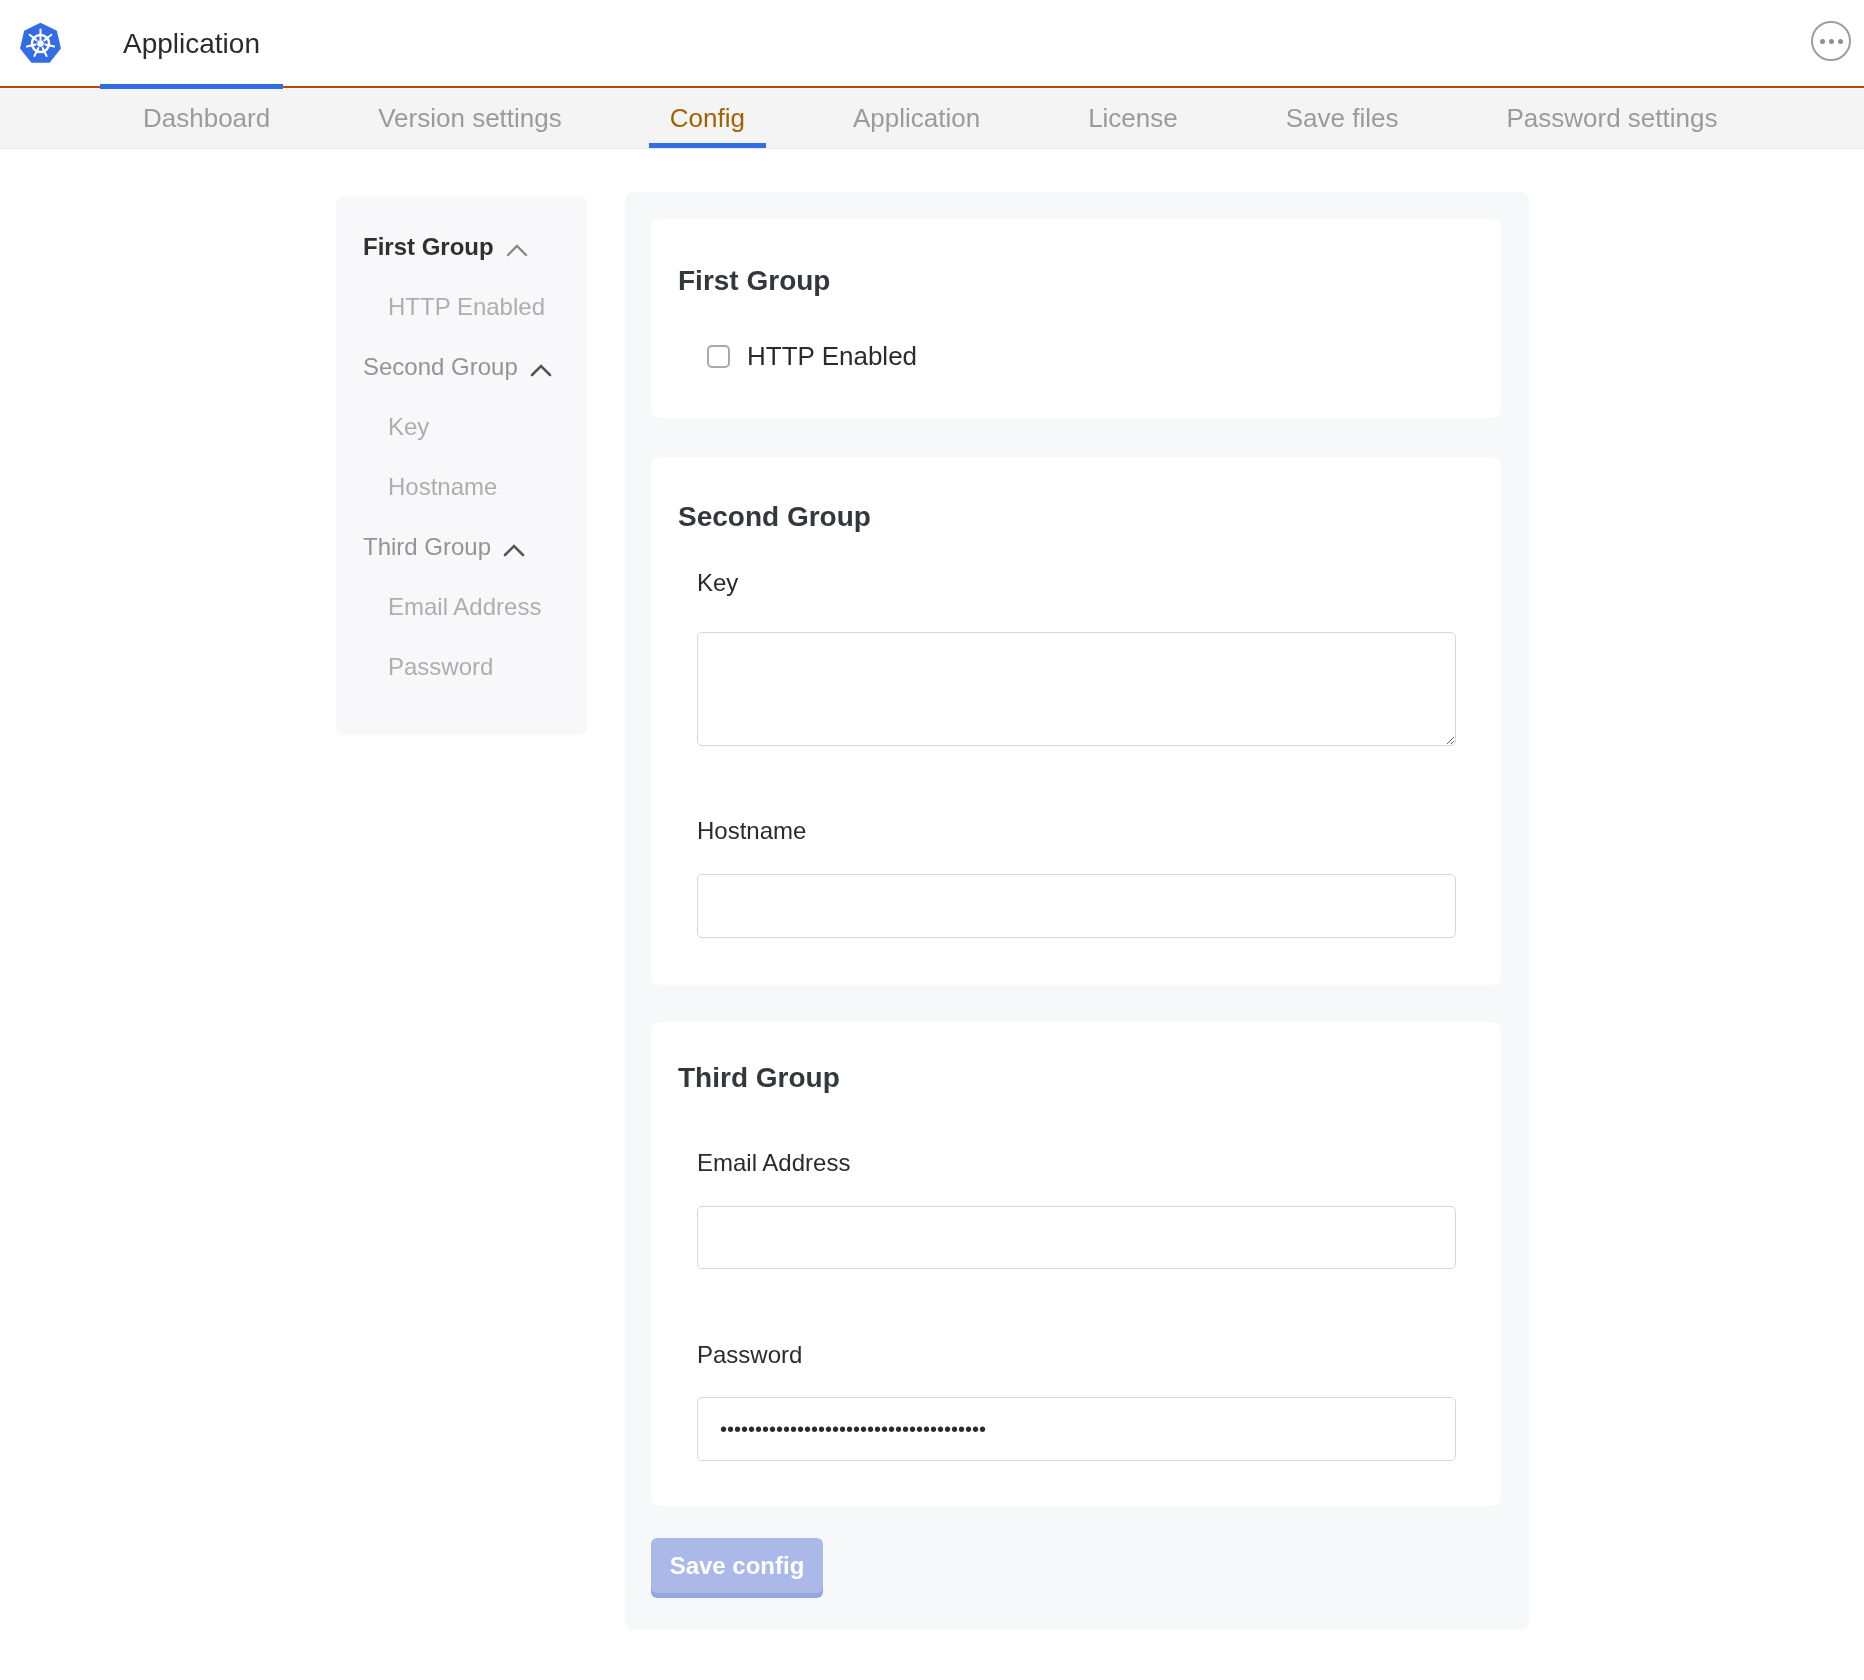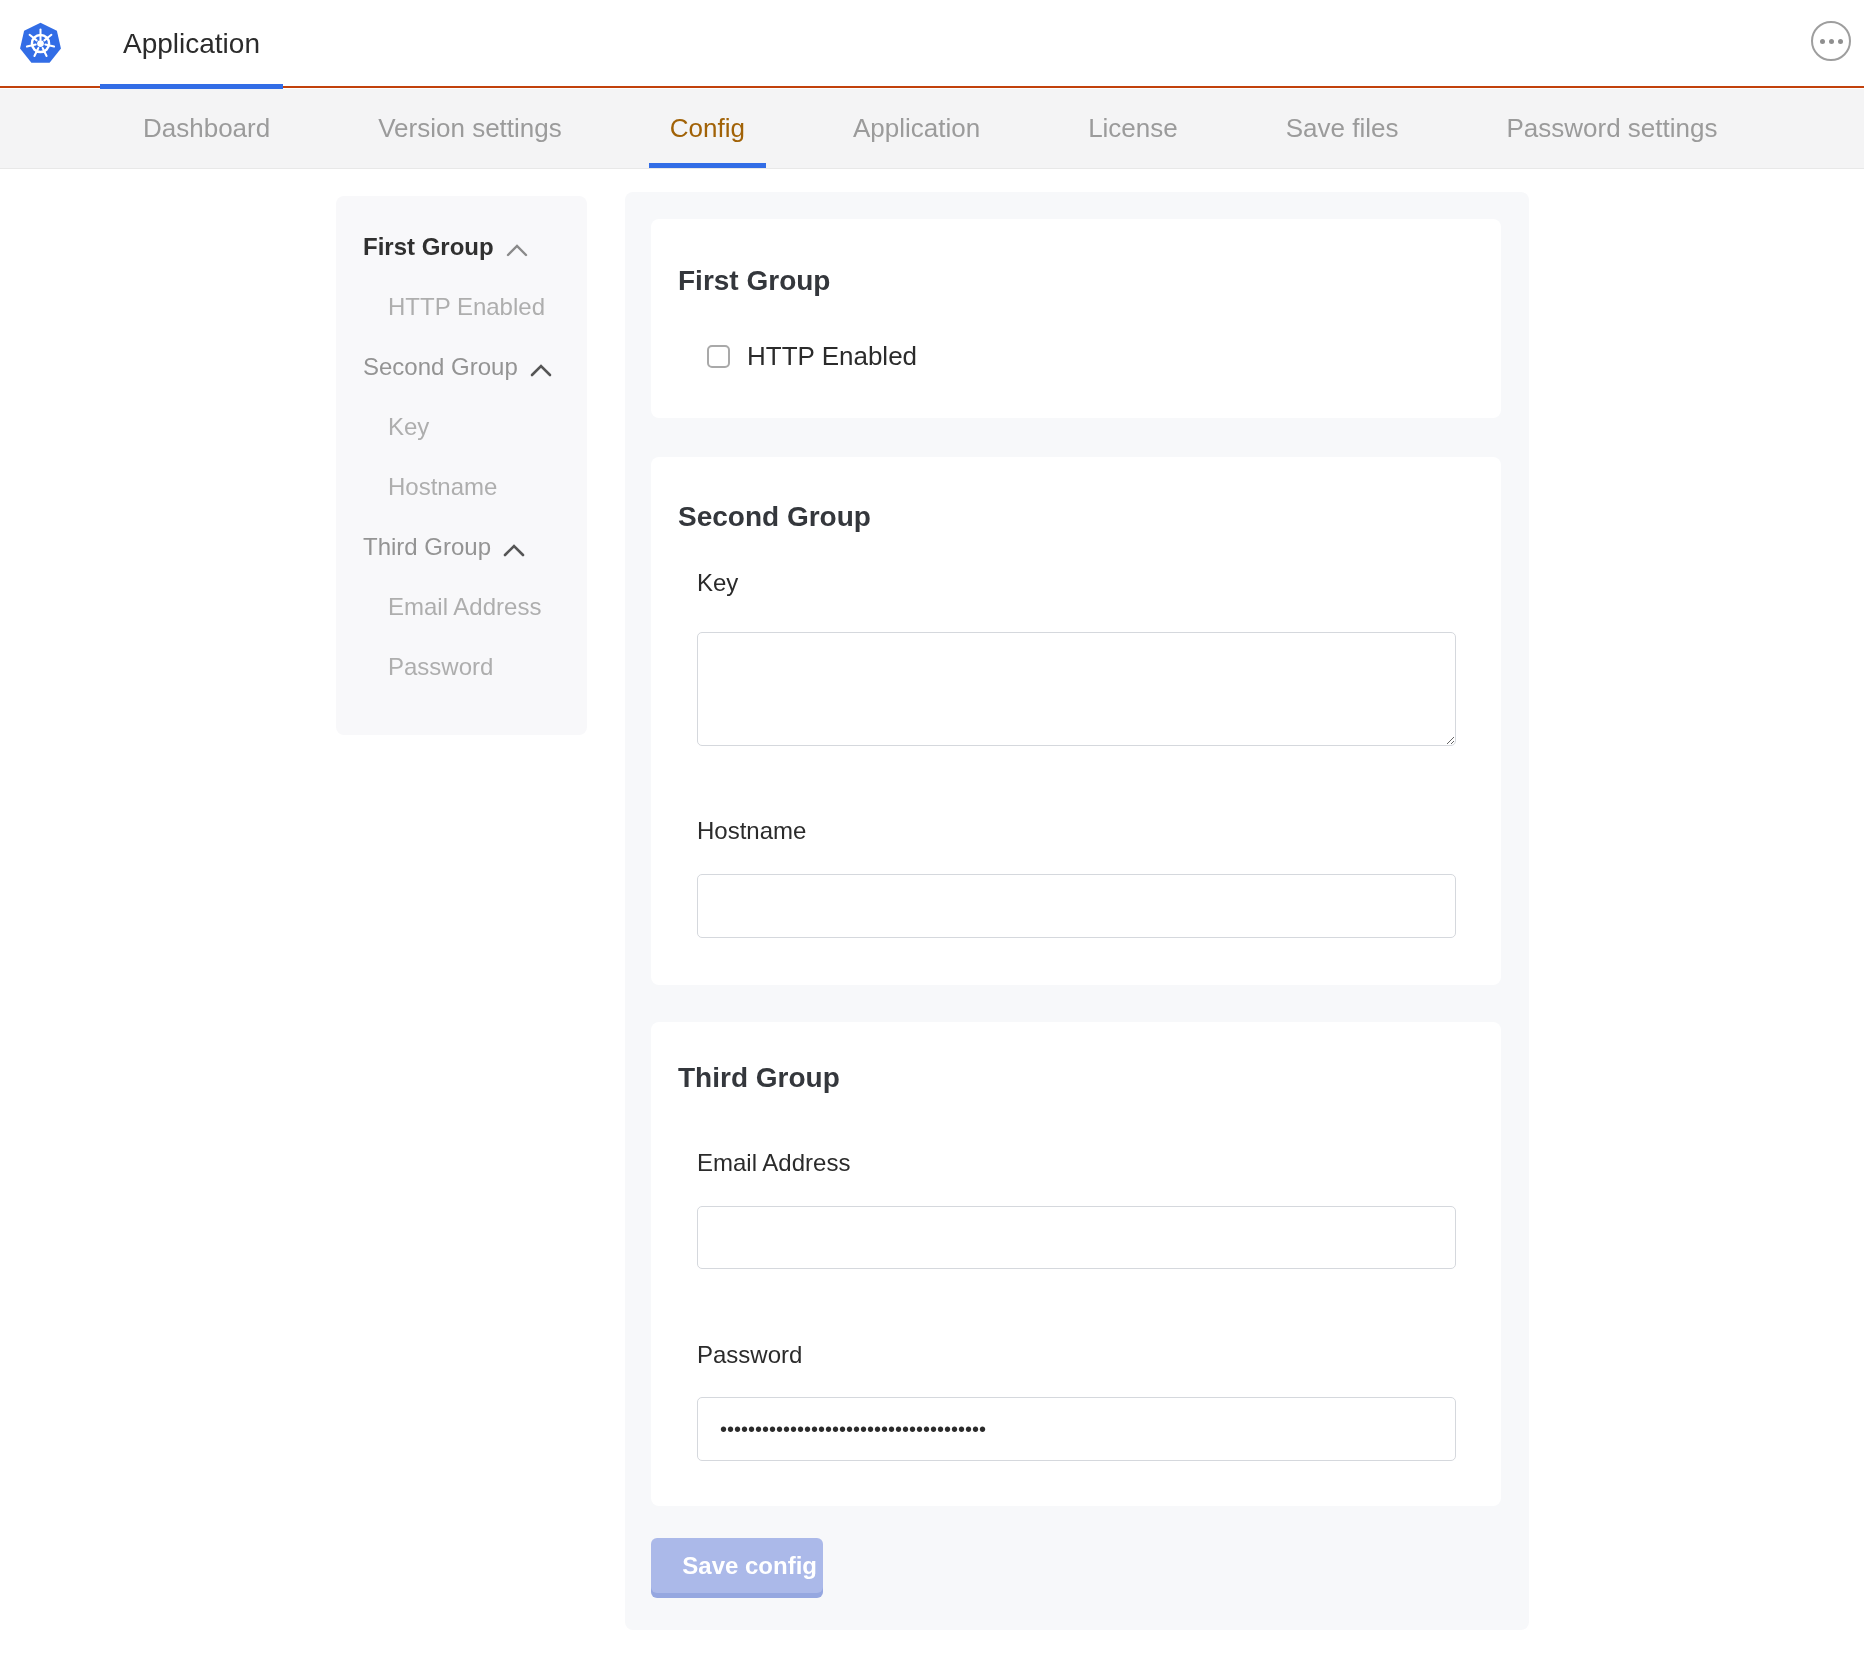--- a/index.html
+++ b/index.html
@@ -13,21 +13,21 @@
     border-bottom:2px solid #c2410c;box-sizing:border-box;z-index:3;}
   .logo{position:absolute;left:18px;top:20px;width:45px;height:47px;}
   .app-tab{position:absolute;left:100px;top:0;height:88px;box-sizing:border-box;
     display:flex;align-items:center;padding:0 23px;font-size:28px;color:#2b2b2b;cursor:pointer;}
   .app-tab::after{content:"";position:absolute;left:0;right:0;bottom:-1px;height:5px;background:#326de6;}
   .more-btn{position:absolute;right:13px;top:21px;width:40px;height:40px;border-radius:50%;
     border:2px solid #9e9e9e;box-sizing:border-box;display:flex;align-items:center;
     justify-content:center;gap:4px;background:#fff;cursor:pointer;}
   .more-btn i{width:5px;height:5px;border-radius:50%;background:#8f8f8f;display:block;}
   
-  .nav{position:absolute;top:89px;left:0;width:1864px;height:80px;background:#f4f4f5;
+  .nav{position:absolute;top:89px;left:0;width:1864px;height:60px;background:#f4f4f5;
     border-bottom:1px solid #e8e8e8;box-sizing:border-box;display:flex;align-items:stretch;
     padding-left:143px;gap:108px;z-index:2;}
   .nav-tab{display:flex;align-items:center;font-size:26px;color:#9b9b9b;position:relative;cursor:pointer;white-space:nowrap;}
   .nav-tab.active{color:#a16207;}
   .nav-tab.active::after{content:"";position:absolute;left:-21px;right:-21px;bottom:0;height:5px;background:#326de6;}
   
   .sidebar{position:absolute;left:336px;top:196px;width:251px;height:539px;background:#f8f8fa;
     border-radius:8px;box-sizing:border-box;padding-top:21px;}
   .side-row{height:60px;display:flex;align-items:center;padding-left:27px;font-size:24px;
     color:#949494;gap:12px;cursor:pointer;white-space:nowrap;}
@@ -55,21 +55,21 @@
   #label-password{top:319px;}
   .text-input,.area-input{position:absolute;left:46px;width:759px;box-sizing:border-box;
     border:1px solid #d5d8dd;border-radius:5px;background:#fff;color:#333;
     font-family:"Liberation Sans",sans-serif;font-size:22px;padding:0 16px;outline:none;}
   .area-input{top:175px;height:114px;resize:both;padding:10px 16px;font-size:20px;}
   #input-hostname{top:417px;height:64px;}
   #input-email{top:184px;height:63px;}
   #input-password{top:375px;height:64px;font-size:20px;letter-spacing:0px;color:#2b2b2b;padding-left:22px;}
   .save-btn{position:absolute;left:26px;top:1346px;width:172px;height:55px;background:#abb9e9;
     border:none;border-radius:6px;color:#ffffff;font-size:24px;font-weight:bold;
-    font-family:"Liberation Sans",sans-serif;box-shadow:0 5px 0 #95a7e0;cursor:pointer;text-align:right;}
+    font-family:"Liberation Sans",sans-serif;box-shadow:0 5px 0 #95a7e0;cursor:pointer;}
 </style>
 </head>
 <body>
 
 <div class="topbar">
   <span class="logo">
     <svg width="45" height="47" viewBox="0 0 100 100" aria-hidden="true">
       <polygon points="50,4 86.4,21.5 95.4,60.9 70.2,92.5 29.8,92.5 4.6,60.9 13.6,21.5" fill="#326de6"></polygon>
       <circle cx="50" cy="50" r="19" fill="none" stroke="#ffffff" stroke-width="5.5"></circle>
       <circle cx="50" cy="50" r="7.5" fill="#ffffff"></circle>

